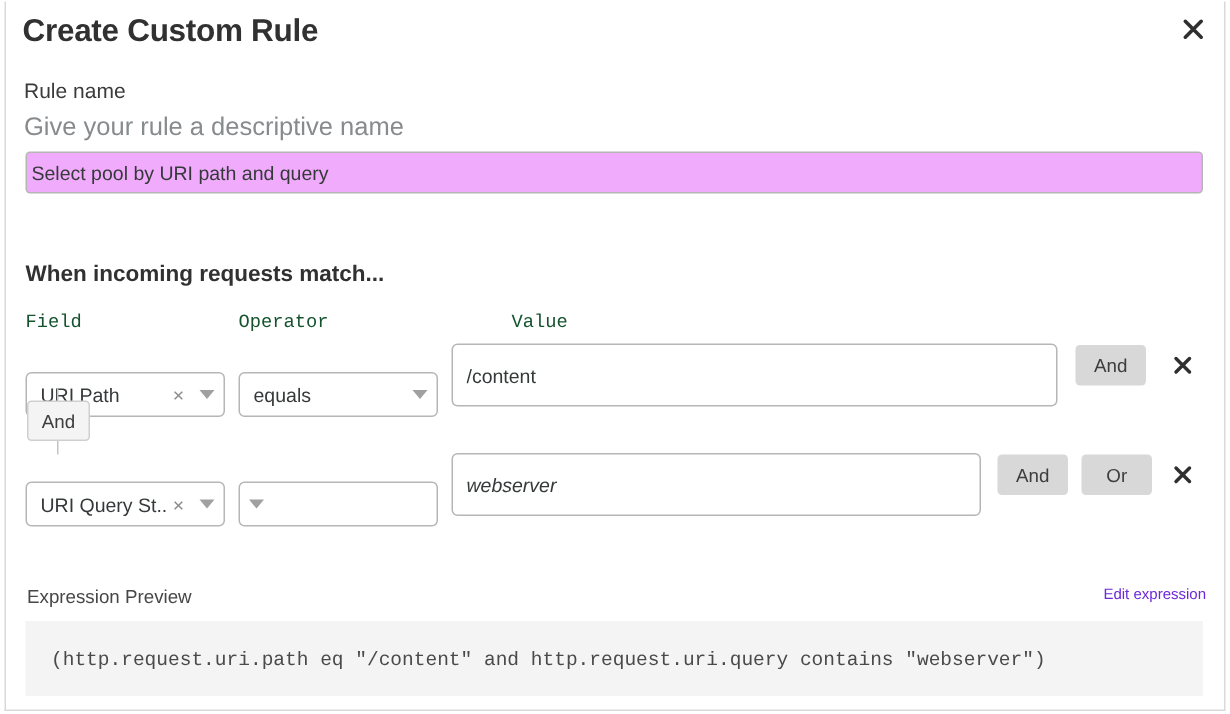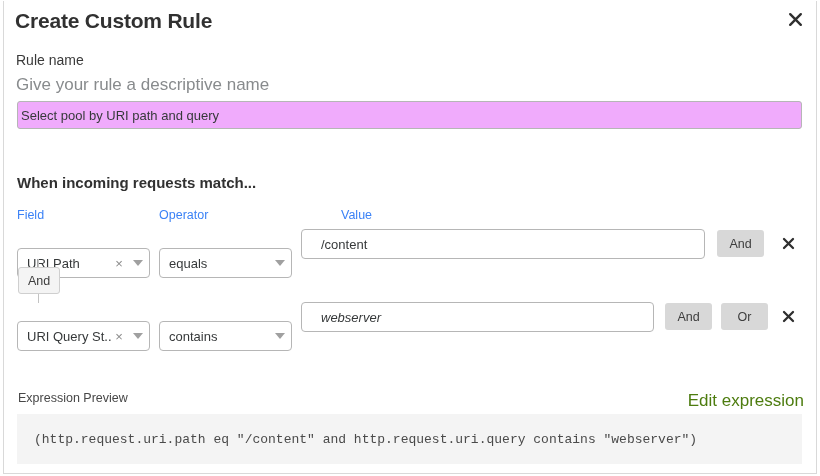--- a/index.html
+++ b/index.html
@@ -93,22 +93,23 @@
     font-size: 15px;
     font-weight: bold;
     color: #313131;
     white-space: nowrap;
   }
 
   .col-label {
     position: absolute;
     top: 207px;
     font-size: 12.5px;
-    color: #3b82f6;
-    white-space: nowrap;
+    color: #14532d;
+    white-space: nowrap;
+    font-family: Liberation Mono, monospace;
   }
   .col-label-field    { left: 13px; }
   .col-label-operator { left: 155px; }
   .col-label-value    { left: 292px; margin-left: 45px; }
 
   
   .cond-row { position: absolute; left: 0; width: 100%; height: 30px; }
   .row-1 { top: 228px; }
   .row-2 { top: 301px; }
 
@@ -155,29 +156,29 @@
     display: block;
     width: 0; height: 0;
     border-left: 5px solid transparent;
     border-right: 5px solid transparent;
     border-top: 6px solid #a0a0a0;
   }
 
   .value-input {
     position: absolute;
     left: 297px;
-    height: 30px;
+    height: 42px;
     box-sizing: border-box;
     border: 1px solid #b6b6b6;
     border-radius: 4px;
     background: #fff;
     font-family: "Liberation Sans", sans-serif;
     font-size: 13px;
     color: #36393a;
-    padding: 0 19px;
+    padding: 0 9px;
     outline: none;
   }
   .value-input-1 { width: 404px; }
   .value-input-2 { width: 353px; font-style: italic; }
 
   .logic-btn {
     position: absolute;
     height: 27px;
     top: 1px;
     min-width: 47px;
@@ -245,22 +246,22 @@
     left: 14px;
     top: 390px;
     font-size: 12.5px;
     color: #474747;
     white-space: nowrap;
   }
   .expr-edit-link {
     position: absolute;
     right: 12px;
     top: 390px;
-    font-size: 17px;
-    color: #4d7c0f;
+    font-size: 10px;
+    color: #6d28d9;
     text-decoration: none;
     white-space: nowrap;
     cursor: pointer;
   }
   .expr-code {
     position: absolute;
     left: 13px;
     top: 413px;
     width: 785px;
     height: 50px;
@@ -327,21 +328,20 @@
 
   <div class="cond-row row-2">
     <div class="select-box select-field">
       <span class="select-text">URI Query St...</span>
       <span class="clear-x">×</span>
       <span class="caret">
           <i></i>
         </span>
     </div>
     <div class="select-box select-op">
-      <span class="select-text">contains</span>
       <span class="caret">
           <i></i>
         </span>
     </div>
     <input class="value-input value-input-2" type="text" value="webserver" style="">
     <button class="logic-btn row2-and">And</button>
     <button class="logic-btn row2-or">Or</button>
     <button class="delete-btn row2-del">
       <svg width="13" height="13" viewBox="0 0 13 13" aria-hidden="true">
         <path d="M2 2 L11 11 M11 2 L2 11" stroke="#2f2f2f" stroke-width="2.3" stroke-linecap="round"></path>

